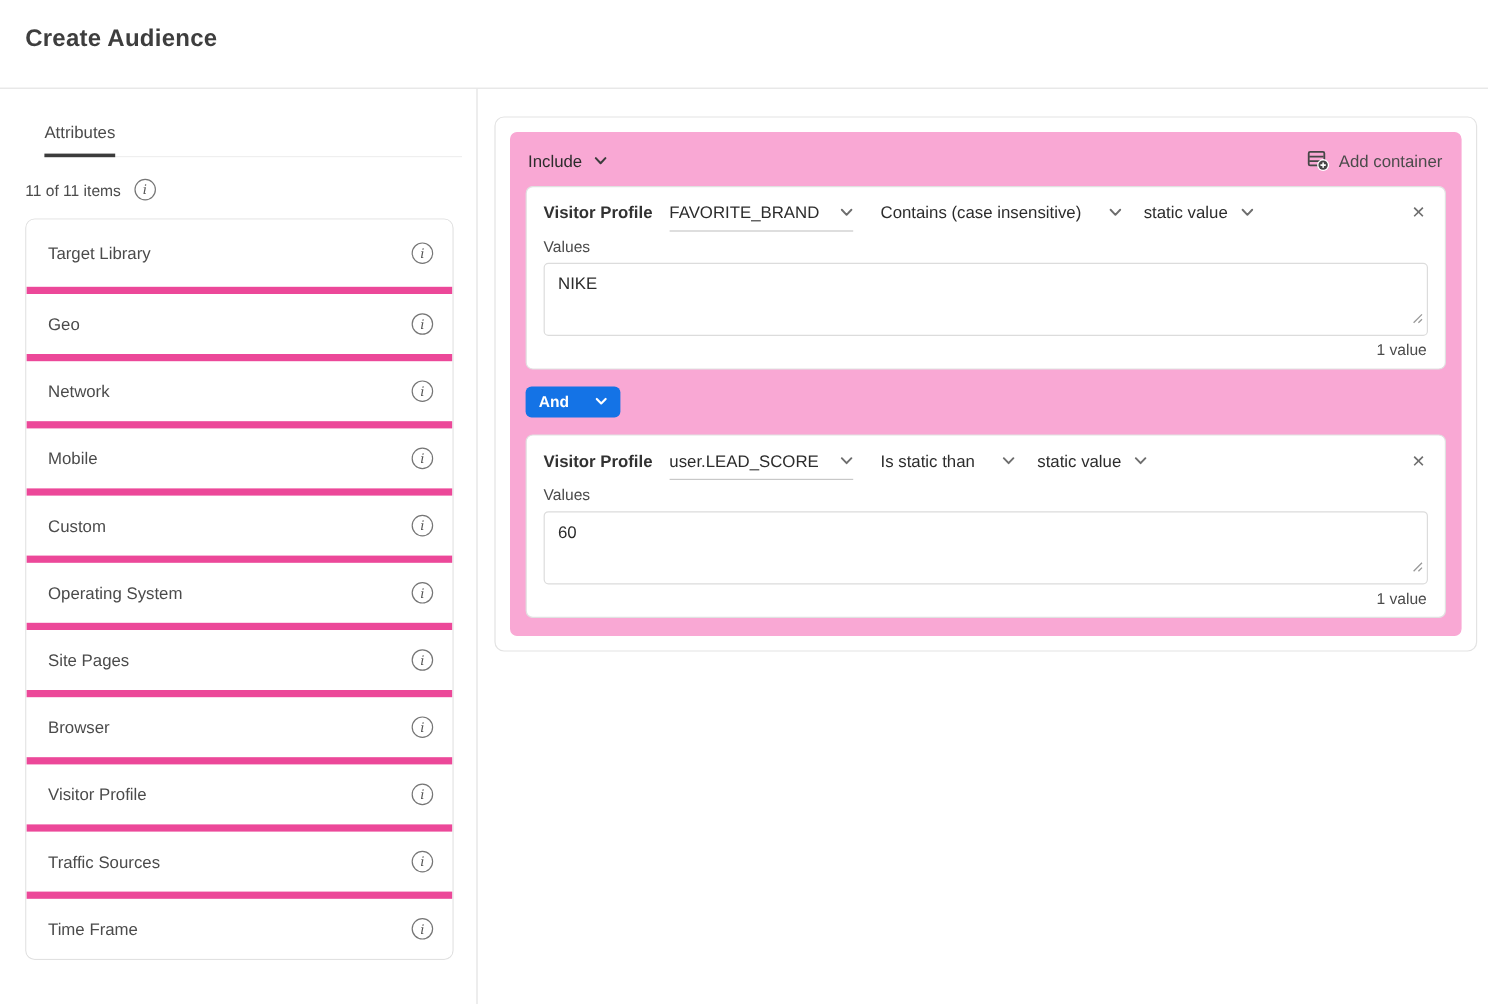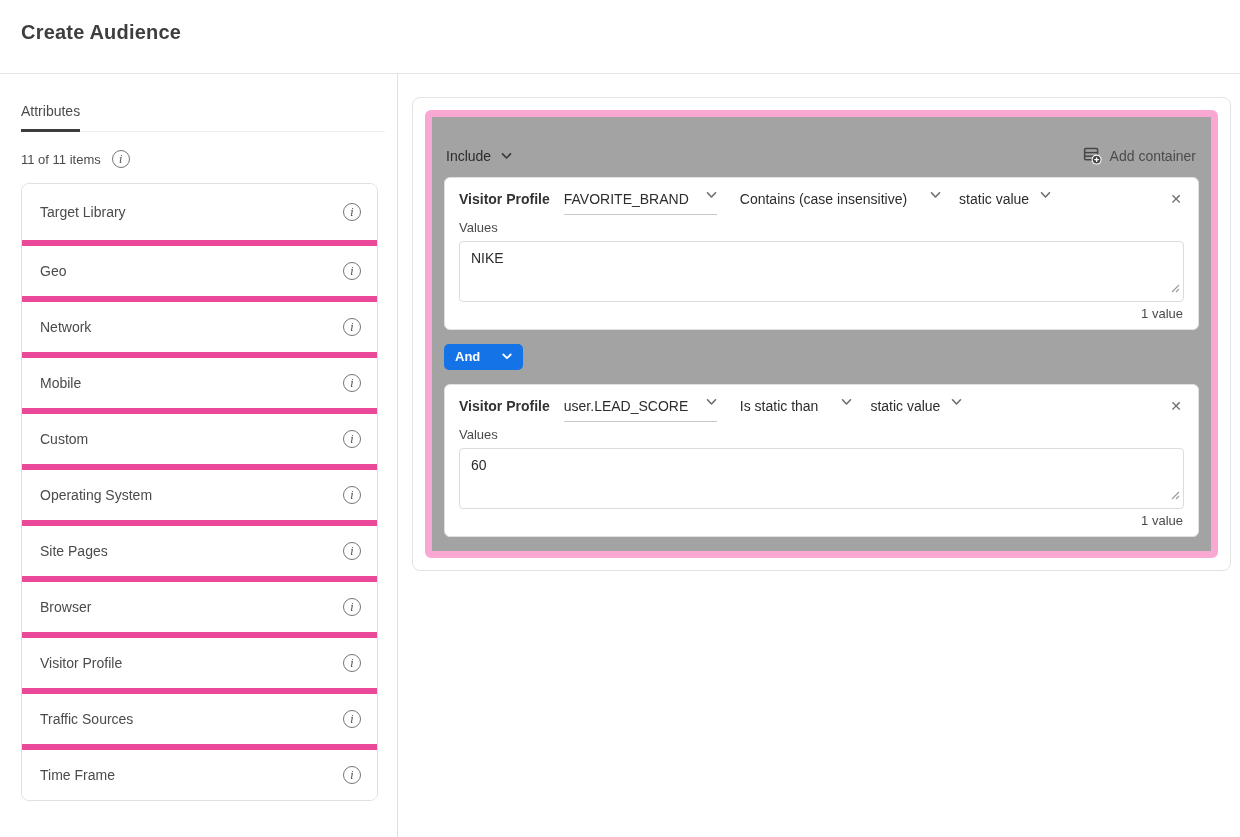--- a/index.html
+++ b/index.html
@@ -9,56 +9,56 @@
   
   .page-header { height:74px; border-bottom:1px solid #e3e3e3; padding:21px 0 0 21px; }
   .page-title  { font-size:20px; font-weight:700; color:#3e3e3e; letter-spacing:.2px; }
 
   
   .main { display:flex; height:763px; }
 
   
   .sidebar { width:398px; min-width:398px; border-right:1px solid #e1e1e1;
              padding:28px 12px 0 21px; }
-  .tabbar { border-bottom:1px solid #efefef; }
+  .tabbar { border-bottom:1px solid #efefef;margin-left:16px; }
   .tab { display:inline-block; font-size:14px; color:#4b4b4b; padding-bottom:10px;
          border-bottom:3px solid #3c3c3c; margin-bottom:-1px; cursor:pointer; }
   .count-row { margin-top:18px; display:flex; align-items:center; gap:11px;
                font-size:13px; color:#4b4b4b; }
   .info-icon { width:18px; height:18px; border:1px solid #767676; border-radius:50%;
                display:inline-flex; align-items:center; justify-content:center;
                font-family:"DejaVu Serif",serif; font-style:italic; font-size:11px;
                color:#565656; flex:0 0 auto; line-height:1; cursor:pointer; }
   .attr-card { margin-top:15px; width:357px; background:#fff;
                border:1px solid #e1e1e1; border-radius:8px; overflow:hidden; }
   .attr-item { height:56px; display:flex; align-items:center;
                padding:0 16px 0 18px; font-size:14px; color:#4b4b4b;
                border-top:6px solid #ec4899; cursor:pointer; background:#fff; }
   .attr-item:first-child { border-top:none; }
   .attr-item .info-icon { margin-left:auto; }
 
   
   .canvas { flex:1; padding:23px 9px 0 14px; }
   .outer-container { border:1px solid #e3e3e3; border-radius:8px; padding:12px; background:#fff; }
-  .include-group { border:7px solid #f9a8d4; border-radius:6px; padding:16px 12px 14px; background:#a3a3a3; }
+  .include-group { border:1px solid #f9a8d4; border-radius:6px; padding:0 12px 14px; background:#f9a8d4; }
   .group-header { display:flex; align-items:center; justify-content:space-between;
                   padding:13px 3px 12px 2px; }
   .include-btn { display:inline-flex; align-items:center; gap:10px; background:none; border:none;
                  font-family:inherit; font-size:14px; color:#2c2c2c; cursor:pointer; }
   .add-container-btn { display:inline-flex; align-items:center; gap:8px; background:none; border:none;
                        font-family:inherit; font-size:14px; color:#4b4b4b; cursor:pointer; }
   .chev { color:#6e6e6e; display:inline-flex; }
   .chev-dark { color:#3c3c3c; }
   .chev-white { color:#ffffff; }
 
   .rule-card { border:1px solid #e1e1e1; border-radius:6px; background:#fff;
                padding:13px 14px 8px; }
   .rule-row { display:flex; align-items:center; }
   .rule-cat { font-size:14px; font-weight:700; color:#323232; white-space:nowrap; }
-  .picker { display:inline-flex; align-items:flex-start; background:none; border:none;
+  .picker { display:inline-flex; align-items:center; background:none; border:none;
             font-family:inherit; font-size:14px; color:#2c2c2c; cursor:pointer; padding:0; }
   .attr-picker { margin-left:14px; width:153px; justify-content:space-between;
                  border-bottom:1px solid #c8c8c8; padding-bottom:7px; margin-bottom:-8px; }
   .op-picker   { margin-left:23px; gap:23px; }
   .type-picker { margin-left:18px; gap:11px; }
   .close-btn { margin-left:auto; background:none; border:none; color:#6e6e6e;
                font-size:14px; cursor:pointer; line-height:1; padding:0 2px; }
   .values-label { margin-top:13px; font-size:13px; color:#4b4b4b; }
   .ta-wrap { position:relative; margin-top:6px; }
   .values-textarea { width:100%; height:61px; border:1px solid #dcdcdc; border-radius:4px;

